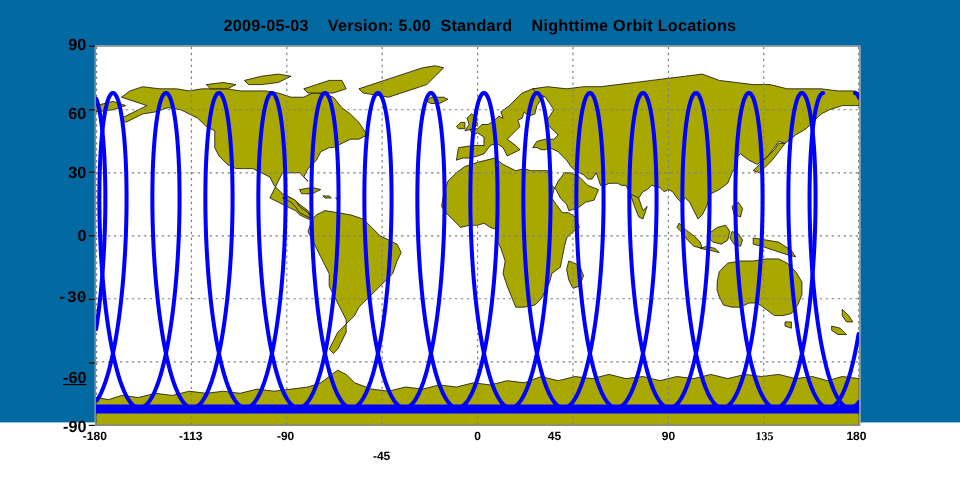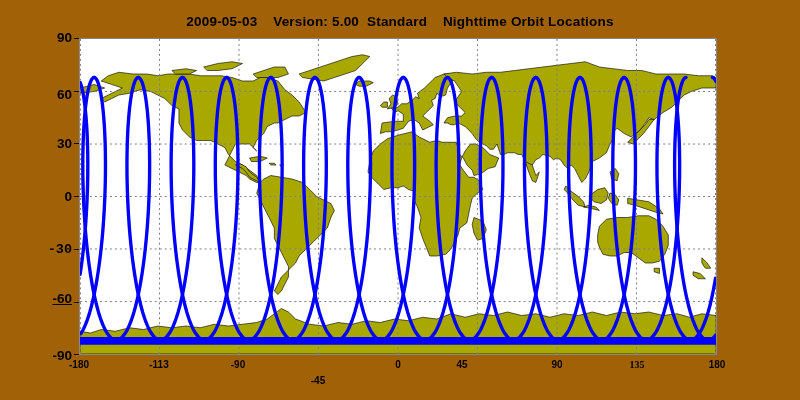--- a/index.html
+++ b/index.html
@@ -9,22 +9,22 @@
   }
   body {
     width: 800px;
     height: 400px;
     overflow: hidden;
     font-family: "Liberation Sans", sans-serif;
   }
   #figure {
     position: relative;
     width: 800px;
-    height: 400px;
-    background: #a16207;
+    height: 352px;
+    background: #0369a1;
   }
   #title {
     position: absolute;
     left: 0;
     top: 14px;
     width: 800px;
     text-align: center;
     font-family: "Liberation Sans", sans-serif;
     font-size: 13.5px;
     font-weight: bold;
@@ -225,34 +225,34 @@
           <path d="M-180,-81.3 L180,-81.3"></path>
         </g>
     </svg>
   </div>
 
   <div class="ytick-label" style="left:12px; top:31px;">90</div>
   <div class="ytick-label" style="left:12px; top:88px;">60</div>
   <div class="ytick-label" style="left:12px; top:137px;">30</div>
   <div class="ytick-label" style="left:12px; top:190px;">0</div>
   <div class="ytick-label" style="left:12px; top:243px;font-family:Liberation Mono, monospace;">-30</div>
-  <div class="ytick-label" style="left:12px; top:292px;text-decoration:underline;">-60</div>
+  <div class="ytick-label" style="left:12px; top:308px;text-decoration:underline;">-60</div>
   <div class="ytick-label" style="left:12px; top:349px;">-90</div>
 
   <div class="tick-mark-y" style="left:74px; top:38px;"></div>
   <div class="tick-mark-y" style="left:74px; top:91px;"></div>
   <div class="tick-mark-y" style="left:74px; top:143px;"></div>
   <div class="tick-mark-y" style="left:74px; top:196px;"></div>
   <div class="tick-mark-y" style="left:74px; top:249px;"></div>
   <div class="tick-mark-y" style="left:74px; top:302px;"></div>
   <div class="tick-mark-y" style="left:74px; top:354px;"></div>
 
   <div class="xtick-label" style="left:39px;  top:358px;">-180</div>
   <div class="xtick-label" style="left:119px; top:358px;">-113</div>
   <div class="xtick-label" style="left:198px; top:358px;">-90</div>
   <div class="xtick-label" style="left:278px; top:358px;margin-top:16px;">-45</div>
   <div class="xtick-label" style="left:358px; top:358px;">0</div>
   <div class="xtick-label" style="left:422px; top:358px;">45</div>
   <div class="xtick-label" style="left:517px; top:358px;">90</div>
   <div class="xtick-label" style="left:597px; top:358px;font-family:Liberation Serif, serif;">135</div>
-  <div class="xtick-label" style="left:677px; top:358px;">180</div>
+  <div class="xtick-label" style="left:642px; top:358px;text-align:right;">180</div>
 
 </div>
 
 </body></html>

